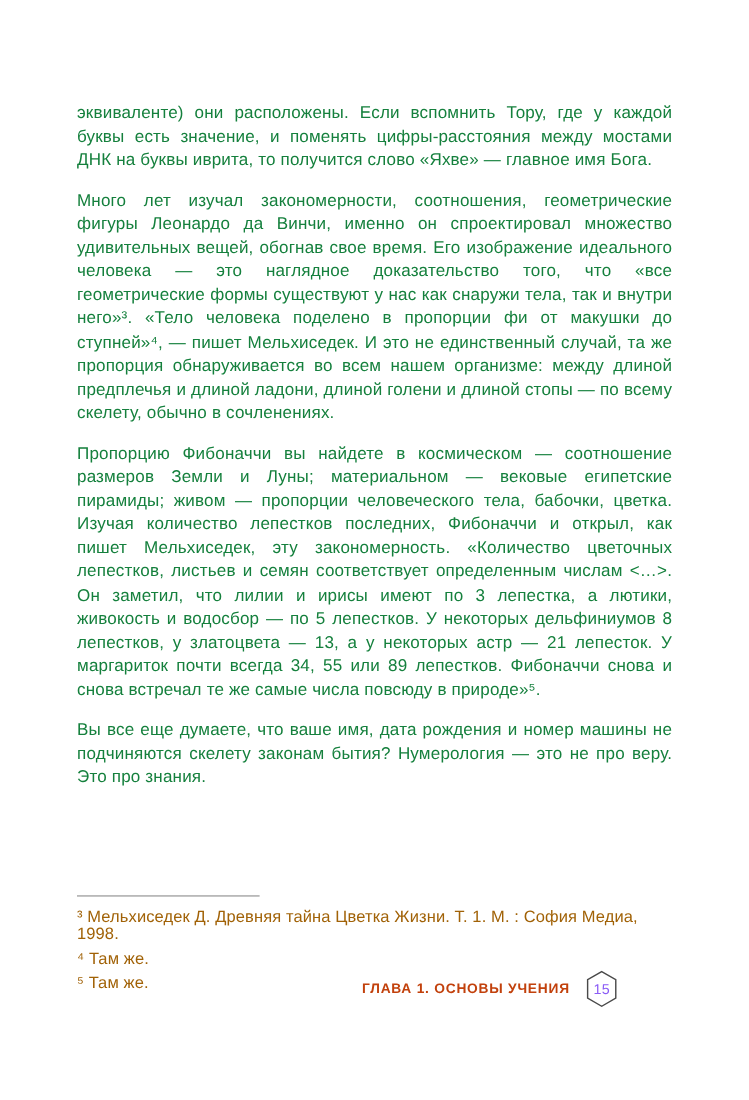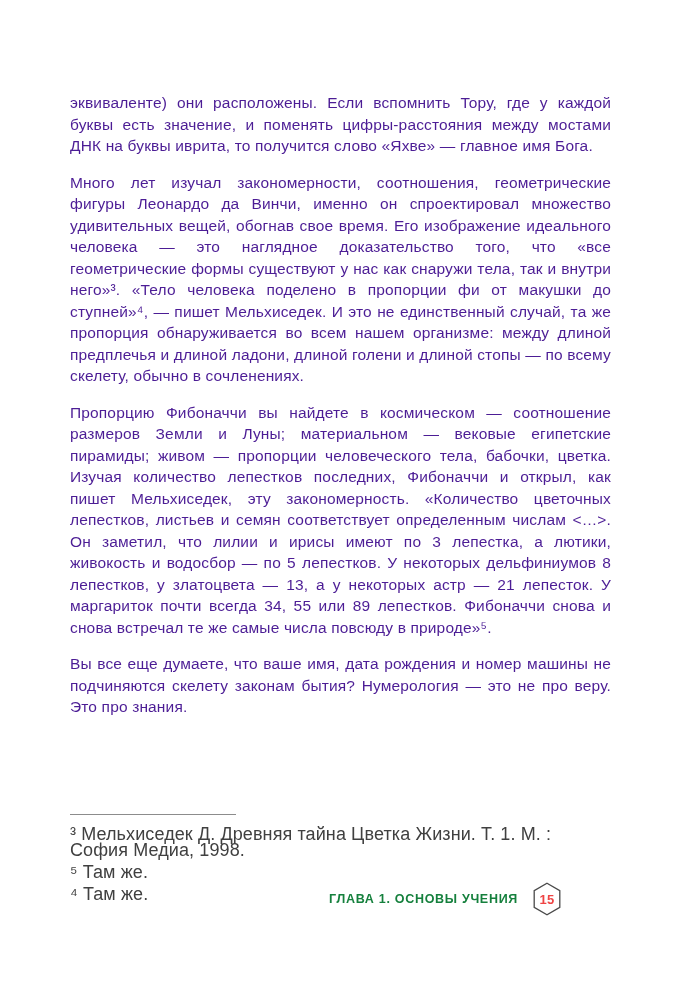--- a/index.html
+++ b/index.html
@@ -23,54 +23,54 @@
       padding: 92px 70px 0 70px;
     }
     .text-block p {
       margin: 0 0 15px 0;
       font-size: 15.5px;
       line-height: 21.5px;
       text-align: justify;
       letter-spacing: 0.15px;
       hyphens: auto;
       -webkit-hyphens: auto;
-      color: #4c1d95;
+      color: #15803d;
     }
     .footnotes-area {
       position: absolute;
       left: 70px;
       top: 814px;
       width: 541px;
     }
     .footnote-sep {
       width: 166px;
       height: 0;
       border-top: 1px solid #8c8c8c;
       margin-bottom: 11px;
     }
     .footnotes p {
       margin: 0 0 6px 0;
-      font-size: 18px;
+      font-size: 15px;
       line-height: 16px;
-      color: #404040;
+      color: #a16207;
       letter-spacing: 0.1px;
     }
     .page-footer {
       position: absolute;
       top: 882px;
       right: 119px;
       display: flex;
       align-items: center;
       gap: 14px;
     }
     .chapter-title {
       font-size: 12.5px;
       font-weight: 700;
       letter-spacing: 0.7px;
-      color: #15803d;
+      color: #c2410c;
       text-transform: uppercase;
       white-space: nowrap;
     }
     .hex-badge {
       position: relative;
       width: 30px;
       height: 34px;
       display: inline-flex;
       align-items: center;
       justify-content: center;
@@ -79,43 +79,43 @@
     .hex-badge svg {
       position: absolute;
       left: 0;
       top: 0;
       width: 100%;
       height: 100%;
     }
     .hex-num {
       position: relative;
       font-size: 13px;
-      font-weight: 700;
-      color: #ef4444;
+      font-weight: 400;
+      color: #8b5cf6;
       letter-spacing: 0.3px;
     }
   </style>
 </head>
 <body>
 
 <div class="book-page">
 
   <main class="text-block">
     <p>эквиваленте) они расположены. Если вспомнить Тору, где у каждой буквы есть значение, и поменять цифры-расстояния между мостами ДНК на буквы иврита, то получится слово «Яхве» — главное имя Бога.</p>
     <p>Много лет изучал закономерности, соотношения, геометрические фигуры Леонардо да Винчи, именно он спроектировал множество удивительных вещей, обогнав свое время. Его изображение идеального человека — это наглядное доказательство того, что «все геометрические формы существуют у нас как снаружи тела, так и внутри него»³. «Тело человека поделено в пропорции фи от макушки до ступней»⁴, — пишет Мельхиседек. И это не единственный случай, та же пропорция обнаруживается во всем нашем организме: между длиной предплечья и длиной ладони, длиной голени и длиной стопы — по всему скелету, обычно в сочленениях.</p>
     <p>Пропорцию Фибоначчи вы найдете в космическом — соотношение размеров Земли и Луны; материальном — вековые египетские пирамиды; живом — пропорции человеческого тела, бабочки, цветка. Изучая количество лепестков последних, Фибоначчи и открыл, как пишет Мельхиседек, эту закономерность. «Количество цветочных лепестков, листьев и семян соответствует определенным числам &lt;…&gt;. Он заметил, что лилии и ирисы имеют по 3 лепестка, а лютики, живокость и водосбор — по 5 лепестков. У некоторых дельфиниумов 8 лепестков, у златоцвета — 13, а у некоторых астр — 21 лепесток. У маргариток почти всегда 34, 55 или 89 лепестков. Фибоначчи снова и снова встречал те же самые числа повсюду в природе»⁵.</p>
     <p>Вы все еще думаете, что ваше имя, дата рождения и номер машины не подчиняются скелету законам бытия? Нумерология — это не про веру. Это про знания.</p>
   </main>
 
   <div class="footnotes-area">
     <div class="footnote-sep"></div>
     <div class="footnotes">
       <p>³ Мельхиседек Д. Древняя тайна Цветка Жизни. Т. 1. М. : София Медиа, 1998.</p>
+      <p>⁴ Там же.</p>
       <p>⁵ Там же.</p>
-      <p>⁴ Там же.</p>
     </div>
   </div>
 
   <footer class="page-footer">
     <span class="chapter-title">ГЛАВА 1. ОСНОВЫ УЧЕНИЯ</span>
     <span class="hex-badge">
       <svg viewBox="0 0 30 34" aria-hidden="true">
         <polygon points="15,1.2 27.8,8.6 27.8,25.4 15,32.8 2.2,25.4 2.2,8.6" fill="none" stroke="#4a4a4a" stroke-width="1.3"></polygon>
       </svg>
       <span class="hex-num">15</span>

